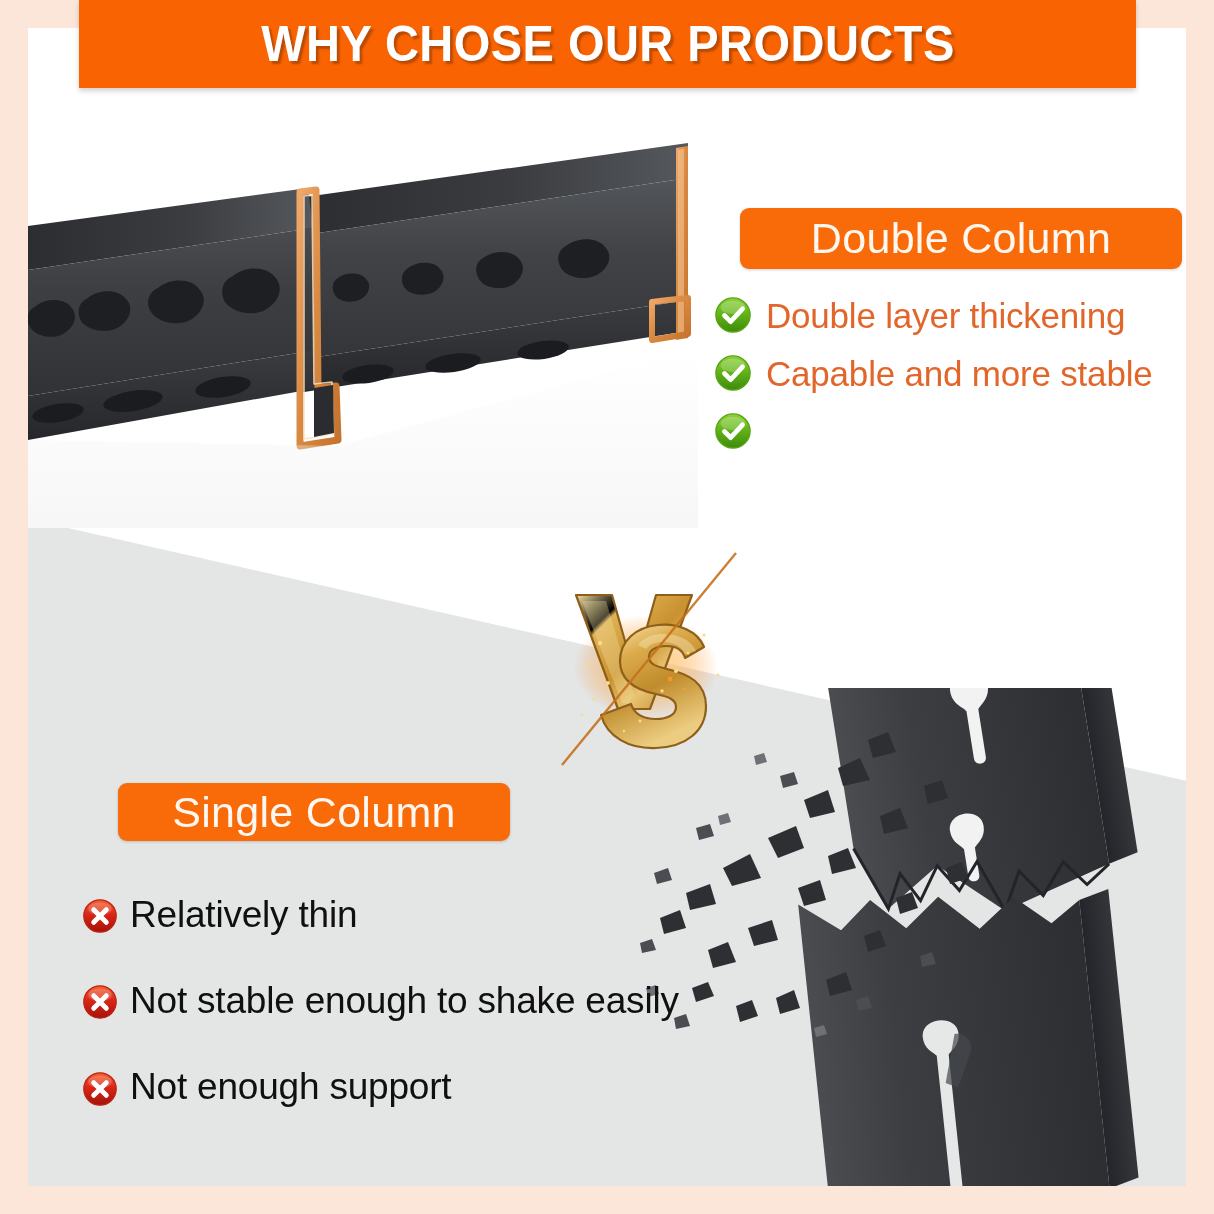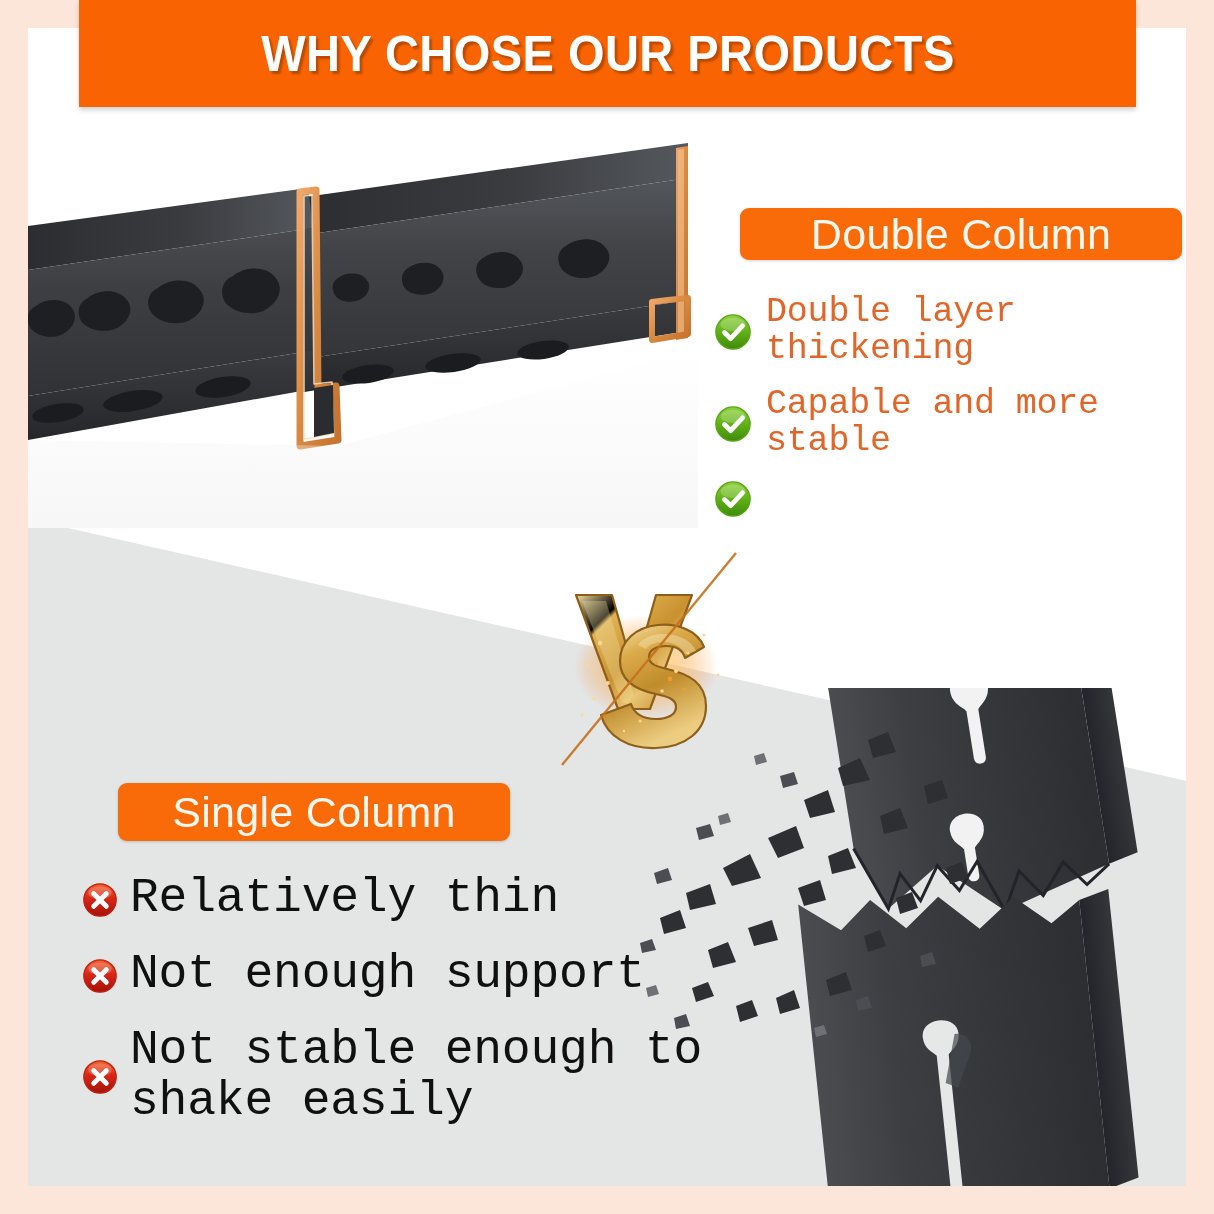--- a/index.html
+++ b/index.html
@@ -52,21 +52,21 @@
     background: linear-gradient(176.5deg, rgba(0,0,0,0.07) 0%, rgba(0,0,0,0) 2.2%);
     clip-path: polygon(0% 42.4%, 100% 65.0%, 100% 100%, 0% 100%);
   }
 
   
   .header-banner {
     position: absolute;
     left: 79px;
     top: 0px;
     width: 1057px;
-    height: 107px;
+    height: 88px;
     background: #F96302;
     z-index: 30;
     display: flex;
     align-items: center;
     justify-content: center;
     box-shadow: 0 3px 5px rgba(0,0,0,0.18);
   }
   .header-title {
     color: #FFFFFF;
     font-family: "Liberation Sans Narrow", "Liberation Sans", sans-serif;
@@ -128,21 +128,21 @@
     font-size: 43px;
     font-weight: normal;
     letter-spacing: 0.3px;
     white-space: nowrap;
     line-height: 1;
   }
   .badge-double {
     left: 712px;
     top: 180px;
     width: 442px;
-    height: 52px;
+    height: 61px;
   }
   .badge-single {
     left: 90px;
     top: 755px;
     width: 392px;
     height: 58px;
   }
 
   
   .feature-list {
@@ -154,23 +154,22 @@
     top: 266px;
     width: 490px;
   }
   .list-cons {
     left: 54px;
     top: 845px;
     width: 680px;
   }
   .feature-item {
     display: flex;
-    align-items: center;
+    align-items: flex-end;
     margin-bottom: 18px;
-    font-family: Liberation Mono, monospace;
   }
   .list-cons .feature-item { margin-bottom: 25px; }
 
   .feature-icon {
     flex: 0 0 auto;
     width: 38px;
     height: 38px;
     margin-right: 14px;
     margin-top: 2px;
   }
@@ -181,21 +180,21 @@
     margin-top: 3px;
   }
   .feature-icon svg { display: block; width: 100%; height: 100%; }
 
   .feature-text {
     font-size: 35px;
     line-height: 1.06;
     letter-spacing: -0.2px;
   }
   .list-pros .feature-text { color: #E2662A; }
-  .list-cons .feature-text { color: #101010; font-size: 48px; }
+  .list-cons .feature-text { color: #101010; font-size: 37px; margin-top: 22px; }
 </style>
 </head>
 <body>
 
 <div id="infographic">
 
   <div class="content-panel">
 
     <div class="grey-wedge"></div>
     <div class="grey-wedge-shadow"></div>
@@ -508,52 +507,52 @@
             <path d="M 13 13 L 27 27 M 27 13 L 13 27" fill="none" stroke="#ffffff" stroke-width="5.4" stroke-linecap="round"></path>
           </svg>
         </span>
         <span class="feature-text">Relatively thin</span>
       </div>
 
       <div class="feature-item">
         <span class="feature-icon">
           <svg viewBox="0 0 40 40" xmlns="http://www.w3.org/2000/svg">
             <defs>
+              <linearGradient id="redC" x1="0" y1="0" x2="0" y2="1">
+                <stop offset="0%" stop-color="#f4632f"></stop>
+                <stop offset="45%" stop-color="#d92618"></stop>
+                <stop offset="100%" stop-color="#a51209"></stop>
+              </linearGradient>
+            </defs>
+            <circle cx="20" cy="20" r="18" fill="url(#redC)" stroke="#c02214" stroke-width="1.4"></circle>
+            <ellipse cx="20" cy="12" rx="13" ry="7" fill="#ffffff" opacity="0.20"></ellipse>
+            <path d="M 13 13 L 27 27 M 27 13 L 13 27" fill="none" stroke="#ffffff" stroke-width="5.4" stroke-linecap="round"></path>
+          </svg>
+        </span>
+        <span class="feature-text">Not stable enough to shake easily</span>
+      </div>
+
+      <div class="feature-item">
+        <span class="feature-icon">
+          <svg viewBox="0 0 40 40" xmlns="http://www.w3.org/2000/svg">
+            <defs>
               <linearGradient id="redB" x1="0" y1="0" x2="0" y2="1">
                 <stop offset="0%" stop-color="#f4632f"></stop>
                 <stop offset="45%" stop-color="#d92618"></stop>
                 <stop offset="100%" stop-color="#a51209"></stop>
               </linearGradient>
             </defs>
             <circle cx="20" cy="20" r="18" fill="url(#redB)" stroke="#c02214" stroke-width="1.4"></circle>
             <ellipse cx="20" cy="12" rx="13" ry="7" fill="#ffffff" opacity="0.20"></ellipse>
             <path d="M 13 13 L 27 27 M 27 13 L 13 27" fill="none" stroke="#ffffff" stroke-width="5.4" stroke-linecap="round"></path>
           </svg>
         </span>
         <span class="feature-text">Not enough support</span>
       </div>
 
-      <div class="feature-item">
-        <span class="feature-icon">
-          <svg viewBox="0 0 40 40" xmlns="http://www.w3.org/2000/svg">
-            <defs>
-              <linearGradient id="redC" x1="0" y1="0" x2="0" y2="1">
-                <stop offset="0%" stop-color="#f4632f"></stop>
-                <stop offset="45%" stop-color="#d92618"></stop>
-                <stop offset="100%" stop-color="#a51209"></stop>
-              </linearGradient>
-            </defs>
-            <circle cx="20" cy="20" r="18" fill="url(#redC)" stroke="#c02214" stroke-width="1.4"></circle>
-            <ellipse cx="20" cy="12" rx="13" ry="7" fill="#ffffff" opacity="0.20"></ellipse>
-            <path d="M 13 13 L 27 27 M 27 13 L 13 27" fill="none" stroke="#ffffff" stroke-width="5.4" stroke-linecap="round"></path>
-          </svg>
-        </span>
-        <span class="feature-text">Not stable enough to shake easily</span>
-      </div>
-
     </div>
 
   </div>
 
   <div class="header-banner">
     <span class="header-title">WHY CHOSE OUR PRODUCTS</span>
   </div>
 
 </div>
 

